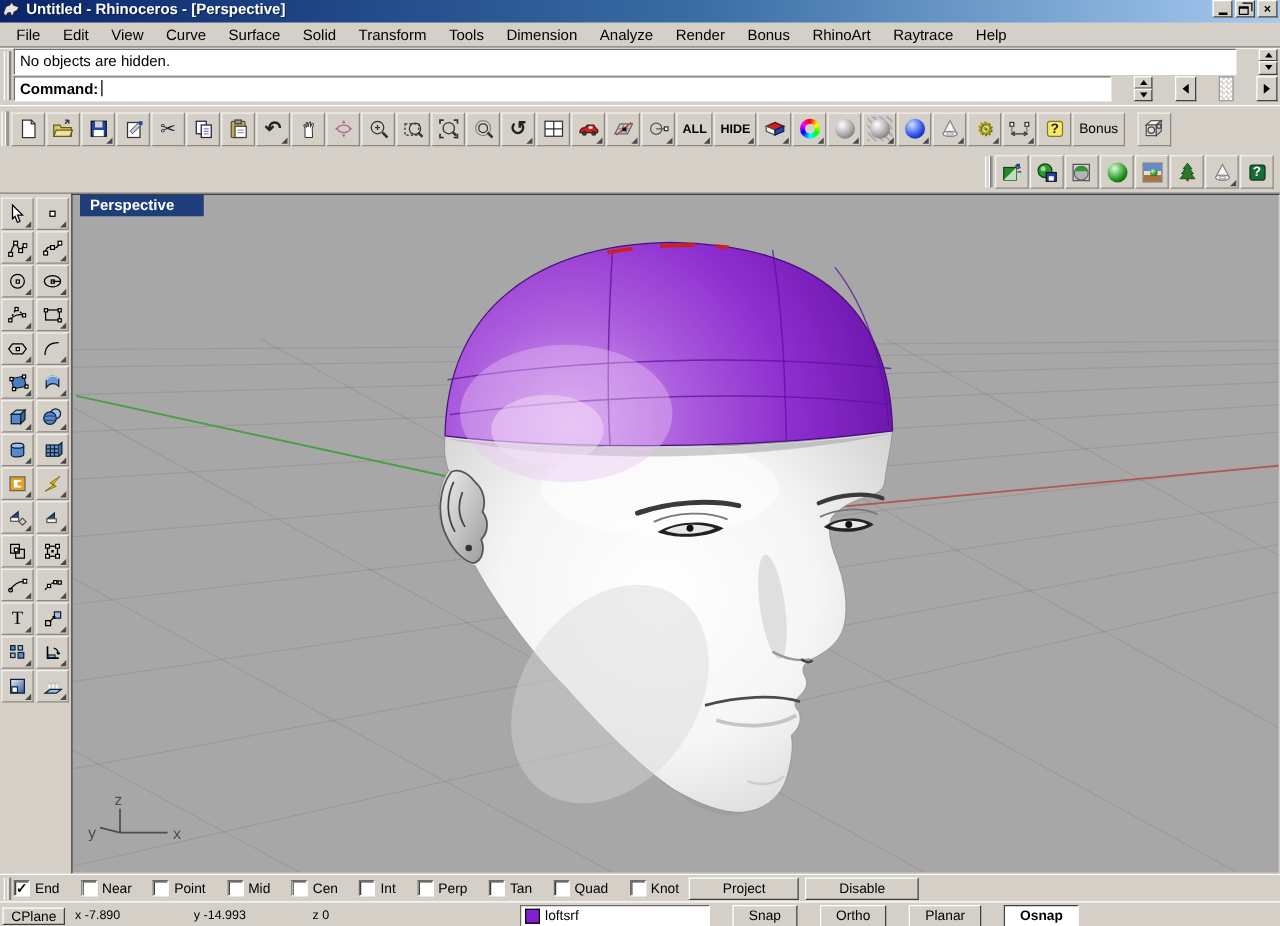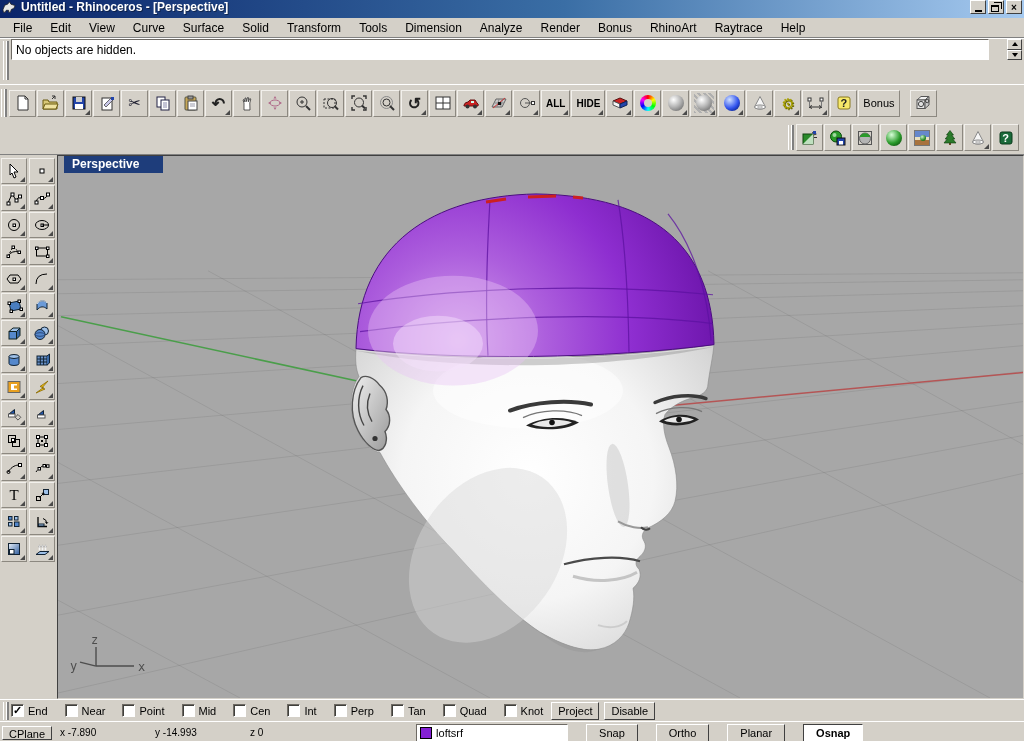--- a/index.html
+++ b/index.html
@@ -82,21 +82,21 @@
   #vplabel { position:absolute; left:6px; top:0; background:#1e3d7b; color:#fff; font-weight:bold;
              font-size:12px; padding:1px 24px 2px 8px; z-index:5; }
   #scene { position:absolute; inset:0; width:100%; height:100%; }
 
   
   #osnapbar { height:22px; display:flex; align-items:center; border-top:1px solid #fff; padding-left:2px; }
   .osnap-item { display:flex; align-items:center; margin-right:17px; }
   .cbx { width:13px; height:13px; background:#fff; border:1px solid; border-color:#6e6a64 #fff #fff #6e6a64;
          box-shadow:inset 1px 1px 0 #40403c; display:flex; align-items:center; justify-content:center;
          font-size:11px; font-weight:bold; margin-right:4px; }
-  .osnapbtn { height:18px; padding:1px 6px; background:#d4d0c8; border:1px solid;
+  .osnapbtn { height:18px; padding:1px 26px; background:#d4d0c8; border:1px solid;
               border-color:#fff #404040 #404040 #fff; margin-right:5px; font-size:11px;
               display:flex; align-items:center; }
 
   
   #statusbar { height:22px; display:flex; align-items:center; border-top:1px solid #fff; padding:0 2px; }
   #cplane-btn { height:14px; padding:1px 6px; background:#d4d0c8; border:1px solid;
                 border-color:#fff #404040 #404040 #fff; margin-right:8px; }
   .coord { width:95px; font-size:10px; }
   #layerpane { width:152px; height:18px; background:#fff; border:1px solid;
                border-color:#6e6a64 #fff #fff #6e6a64; display:flex; align-items:center;
@@ -152,20 +152,42 @@
         <span>No objects are hidden.</span>
       </div>
       <div class="spin">
         <div>
             <span class="tri-up"></span>
           </div>
         <div>
             <span class="tri-dn"></span>
           </div>
       </div>
+    </div>
+    <div class="cmdrow">
+      <div class="cmdfield bin">
+        <b>Command:</b>
+        <span></span>
+        <span class="caret"></span>
+      </div>
+      <div class="spin">
+        <div>
+            <span class="tri-up"></span>
+          </div>
+        <div>
+            <span class="tri-dn"></span>
+          </div>
+      </div>
+      <div class="arrbtn">
+          <span class="tri-l"></span>
+        </div>
+      <div class="scrollslot"></div>
+      <div class="arrbtn">
+          <span class="tri-r"></span>
+        </div>
     </div>
   </div>
 </div>
 
 <div id="toolbar1">
   <div class="grip"></div>
   <div class="tbtn">
       <svg width="16" height="16">
         <path d="M3 1 L10 1 L13 4 L13 15 L3 15 Z" fill="#fff" stroke="#333"></path>
         <path d="M10 1 L10 4 L13 4" fill="none" stroke="#333"></path>

